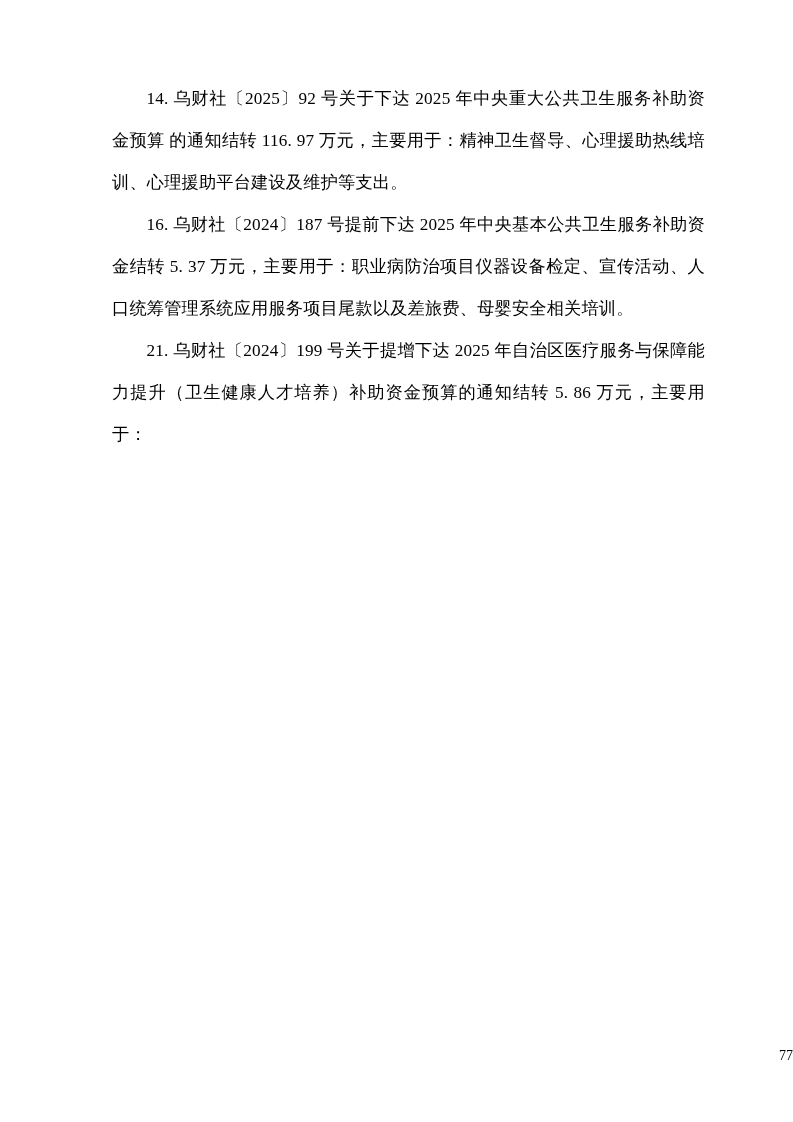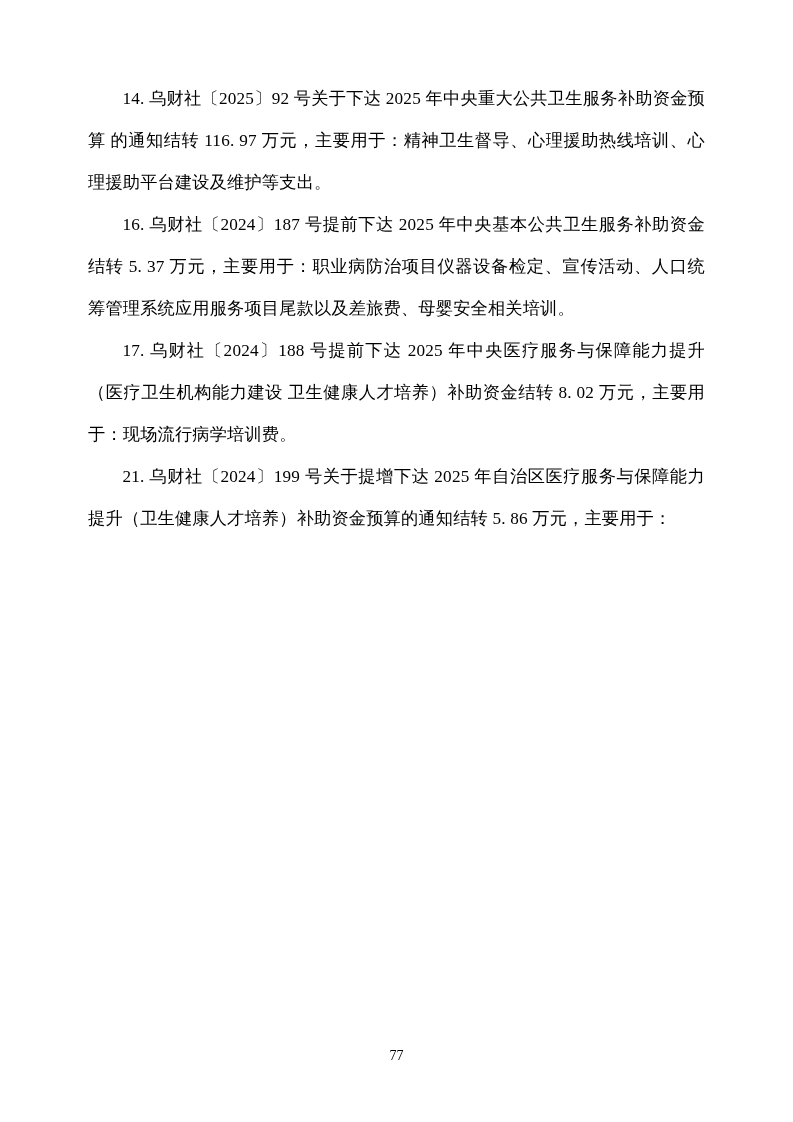--- a/index.html
+++ b/index.html
@@ -15,51 +15,50 @@
     position: relative;
     overflow: hidden;
   }
   .page {
     position: absolute;
     top: 0;
     left: 0;
     width: 793px;
     height: 1122px;
     box-sizing: border-box;
-    padding: 78px 88px 40px 88px;
+    padding: 78px 88px 40px 112px;
   }
   .body-text {
     font-size: 17.2px;
     line-height: 42px;
     text-align: justify;
     text-justify: inter-ideograph;
     letter-spacing: 0.2px;
   }
   .para {
     margin: 0 0 0 0;
     text-indent: 2em;
   }
   .para + .para {
     margin-top: 0px;
   }
   .page-number {
     position: absolute;
     left: 0;
     right: 0;
     bottom: 58px;
-    text-align: center;
+    text-align: right;
     font-size: 14px;
     font-family: "Liberation Serif", "DejaVu Serif", serif;
     color: #000000;
   }
 </style>
 </head>
 <body>
 
 <div class="page">
   <div class="body-text">
     <p class="para">14. 乌财社〔2025〕92 号关于下达 2025 年中央重大公共卫生服务补助资金预算 的通知结转 116. 97 万元，主要用于：精神卫生督导、心理援助热线培训、心理援助平台建设及维护等支出。</p>
     <p class="para">16. 乌财社〔2024〕187 号提前下达 2025 年中央基本公共卫生服务补助资金结转 5. 37 万元，主要用于：职业病防治项目仪器设备检定、宣传活动、人口统筹管理系统应用服务项目尾款以及差旅费、母婴安全相关培训。</p>
-    <p class="para">17. 乌财社〔2024〕188 号提前下达 2025 年中央医疗服务与保障能力提升（医疗卫生机构能力建设 卫生健康人才培养）补助资金结转 8. 02 万元，主要用于：现场流行病学培训费。</p>
     <p class="para">21. 乌财社〔2024〕199 号关于提增下达 2025 年自治区医疗服务与保障能力提升（卫生健康人才培养）补助资金预算的通知结转 5. 86 万元，主要用于：</p>
   </div>
   <div class="page-number">77</div>
 </div>
 
 </body></html>

